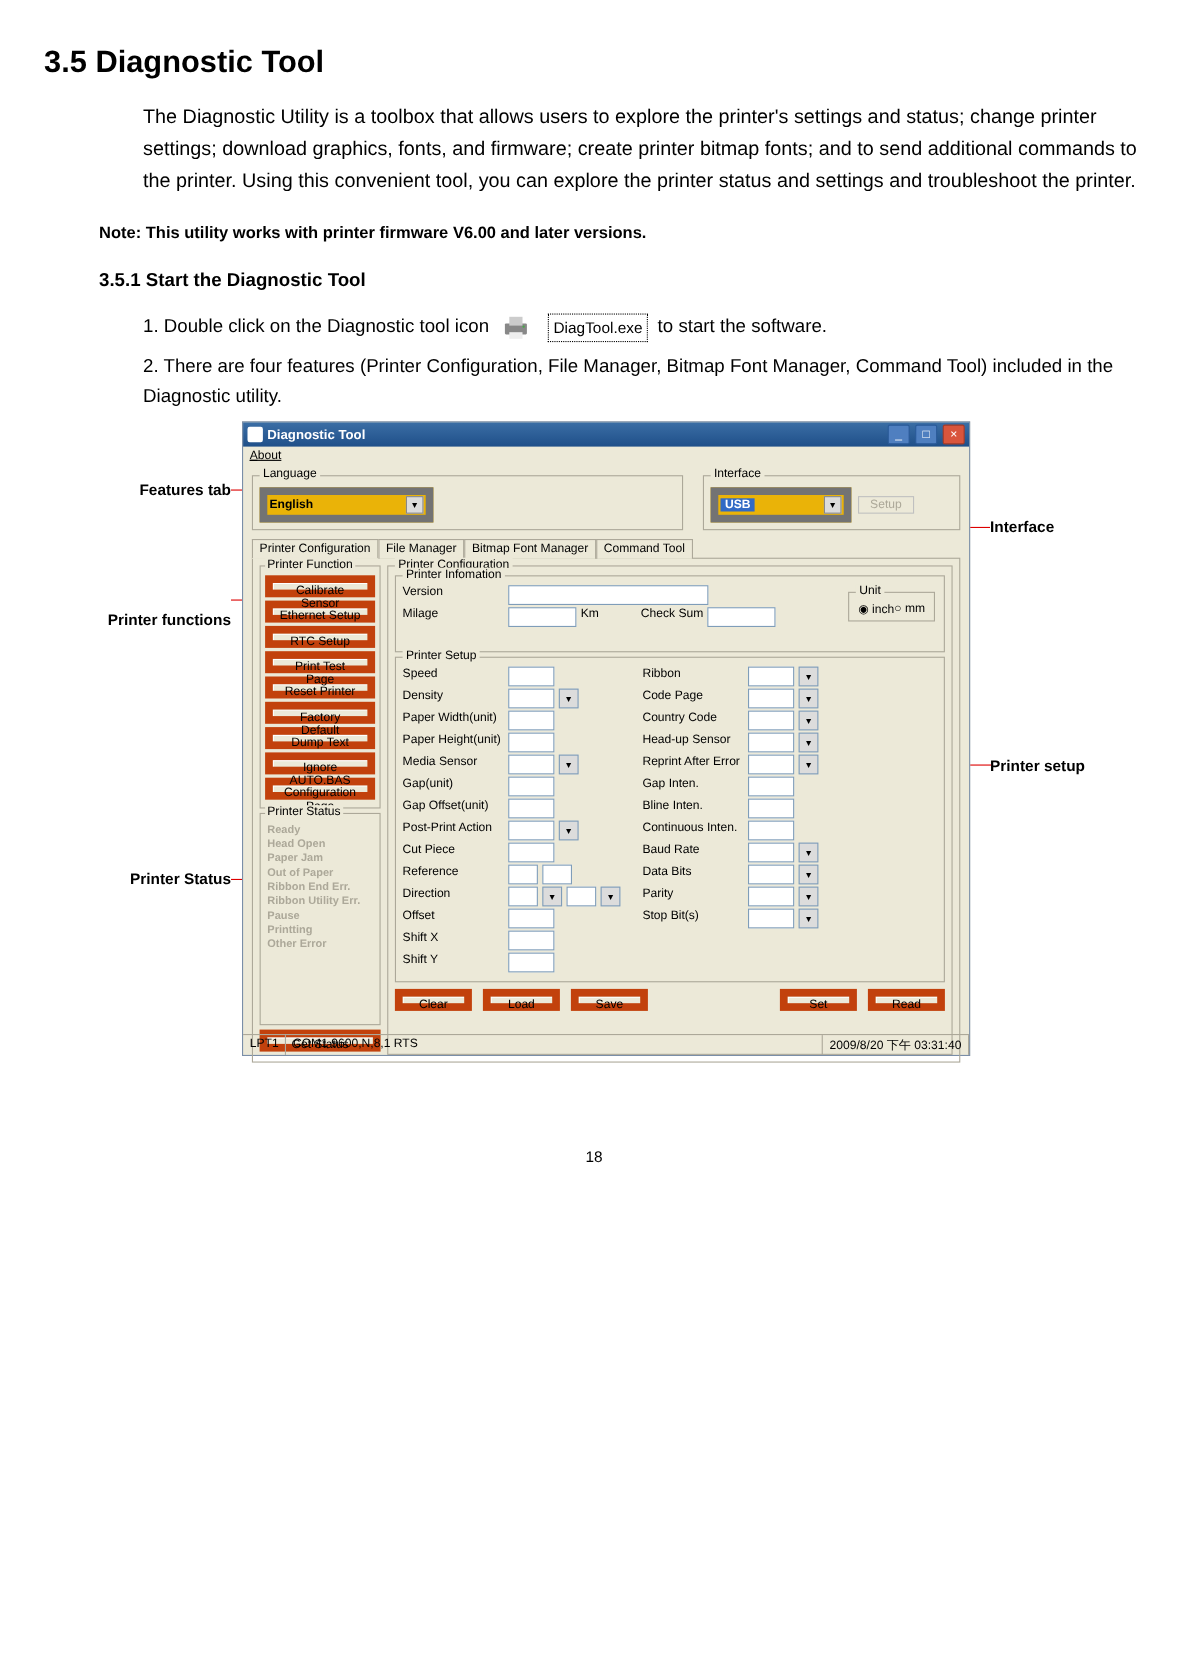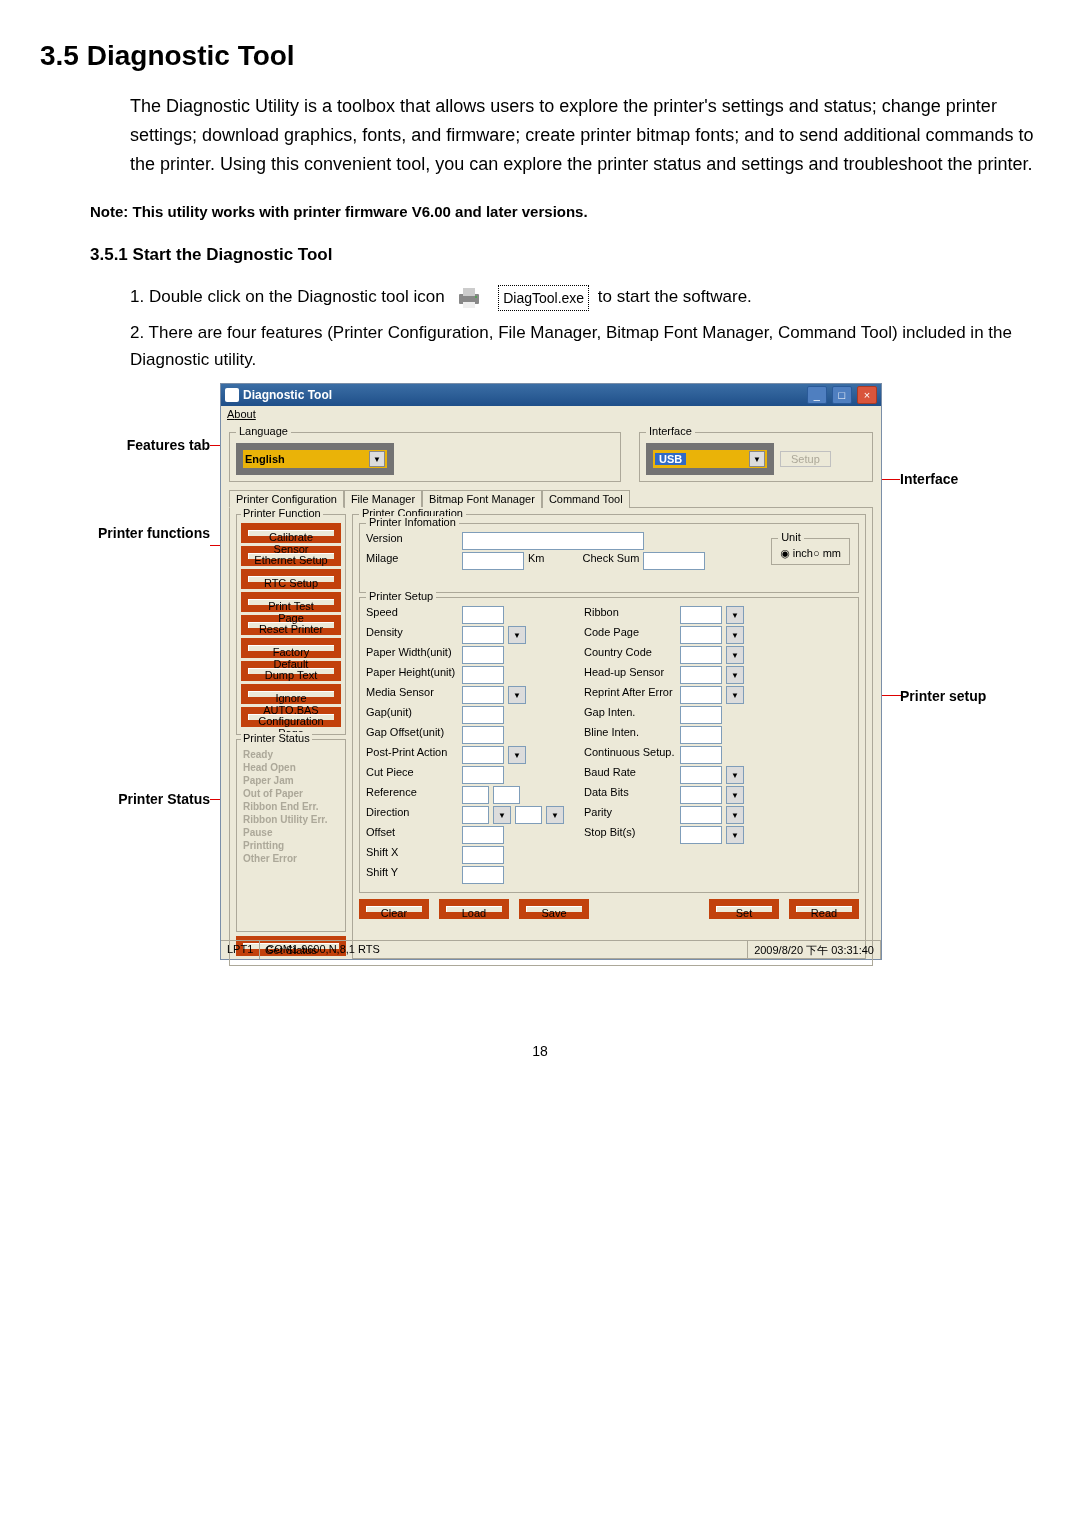--- a/index.html
+++ b/index.html
@@ -375,21 +375,21 @@
   </span>
   <span class="diag-exe">DiagTool.exe</span>
   <span>to start the software.</span>
 </div>
 
 <div class="step-line">2. There are four features (Printer Configuration, File Manager, Bitmap Font Manager, Command Tool) included in the Diagnostic utility.</div>
 
 <div class="diagram-wrap">
 
   <div class="label-left" style="top:54px; right:830px;">Features tab</div>
-  <div class="label-left" style="top:142px; right:830px;">Printer functions</div>
+  <div class="label-left" style="top:172px; right:830px;">Printer functions</div>
   <div class="label-left" style="top:408px; right:830px;">Printer Status</div>
 
   <div class="label-right" style="top:88px; left:860px;">Interface</div>
   <div class="label-right" style="top:305px; left:860px;">Printer setup</div>
 
   <div class="connector-box" style="top:80px; left:188px; width:360px; height:20px;"></div>
 
   <div class="connector-box" style="top:104px; left:188px; width:120px; height:200px;"></div>
 
   <div class="connector-box" style="top:320px; left:188px; width:120px; height:200px;"></div>
@@ -608,21 +608,21 @@
                     </div>
                     <div class="row">
                       <span class="lbl">Gap Inten.</span>
                       <span class="field w40"></span>
                     </div>
                     <div class="row">
                       <span class="lbl">Bline Inten.</span>
                       <span class="field w40"></span>
                     </div>
                     <div class="row">
-                      <span class="lbl">Continuous Setup.</span>
+                      <span class="lbl">Continuous Inten.</span>
                       <span class="field w40"></span>
                     </div>
                     <div class="row">
                       <span class="lbl">Baud Rate</span>
                       <span class="field w40"></span>
                       <span class="mini-drop">▼</span>
                     </div>
                     <div class="row">
                       <span class="lbl">Data Bits</span>
                       <span class="field w40"></span>

